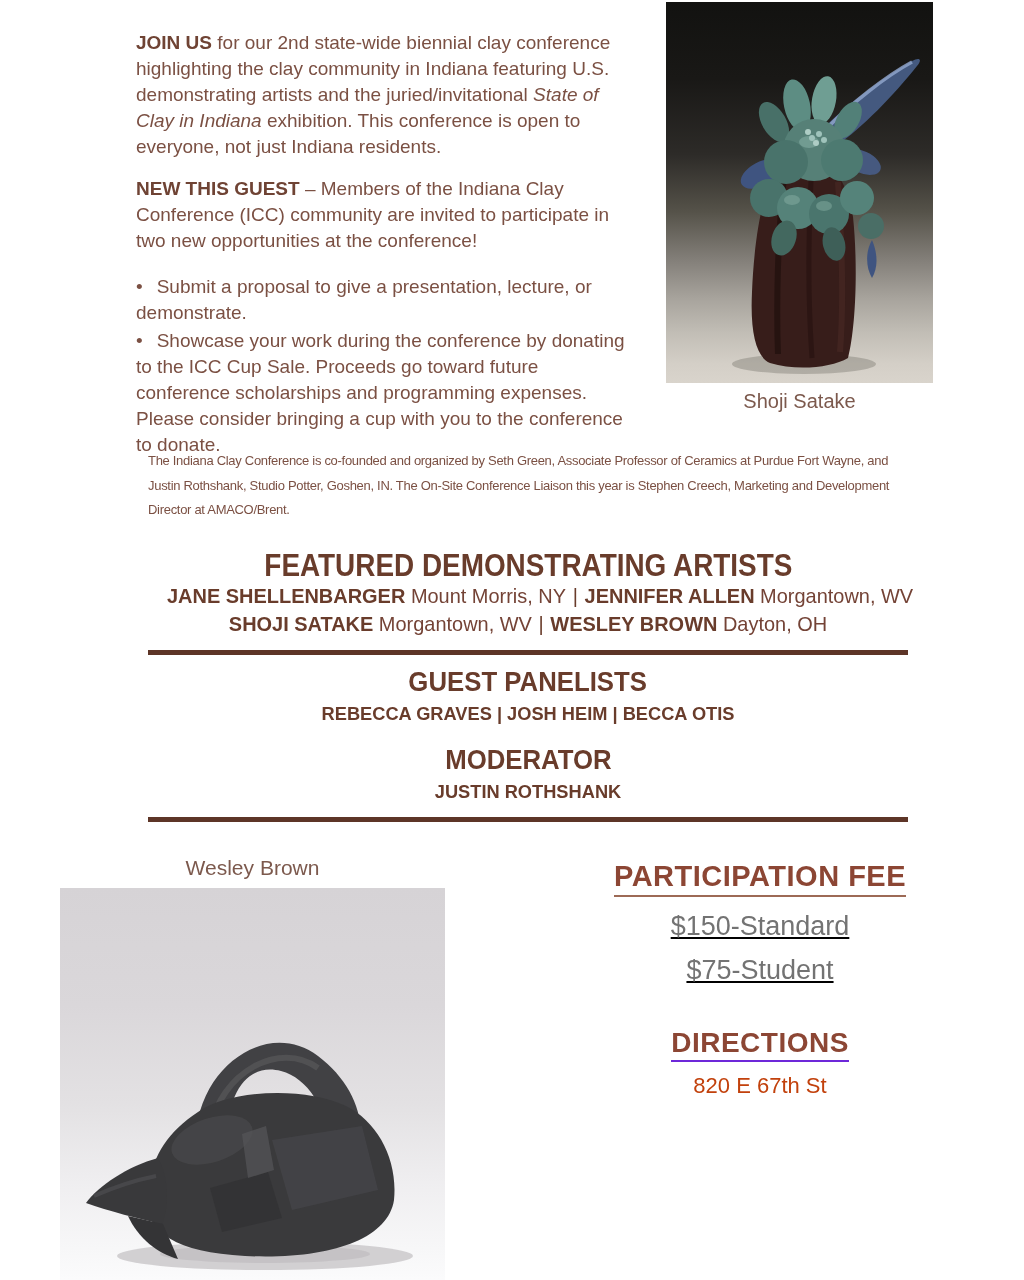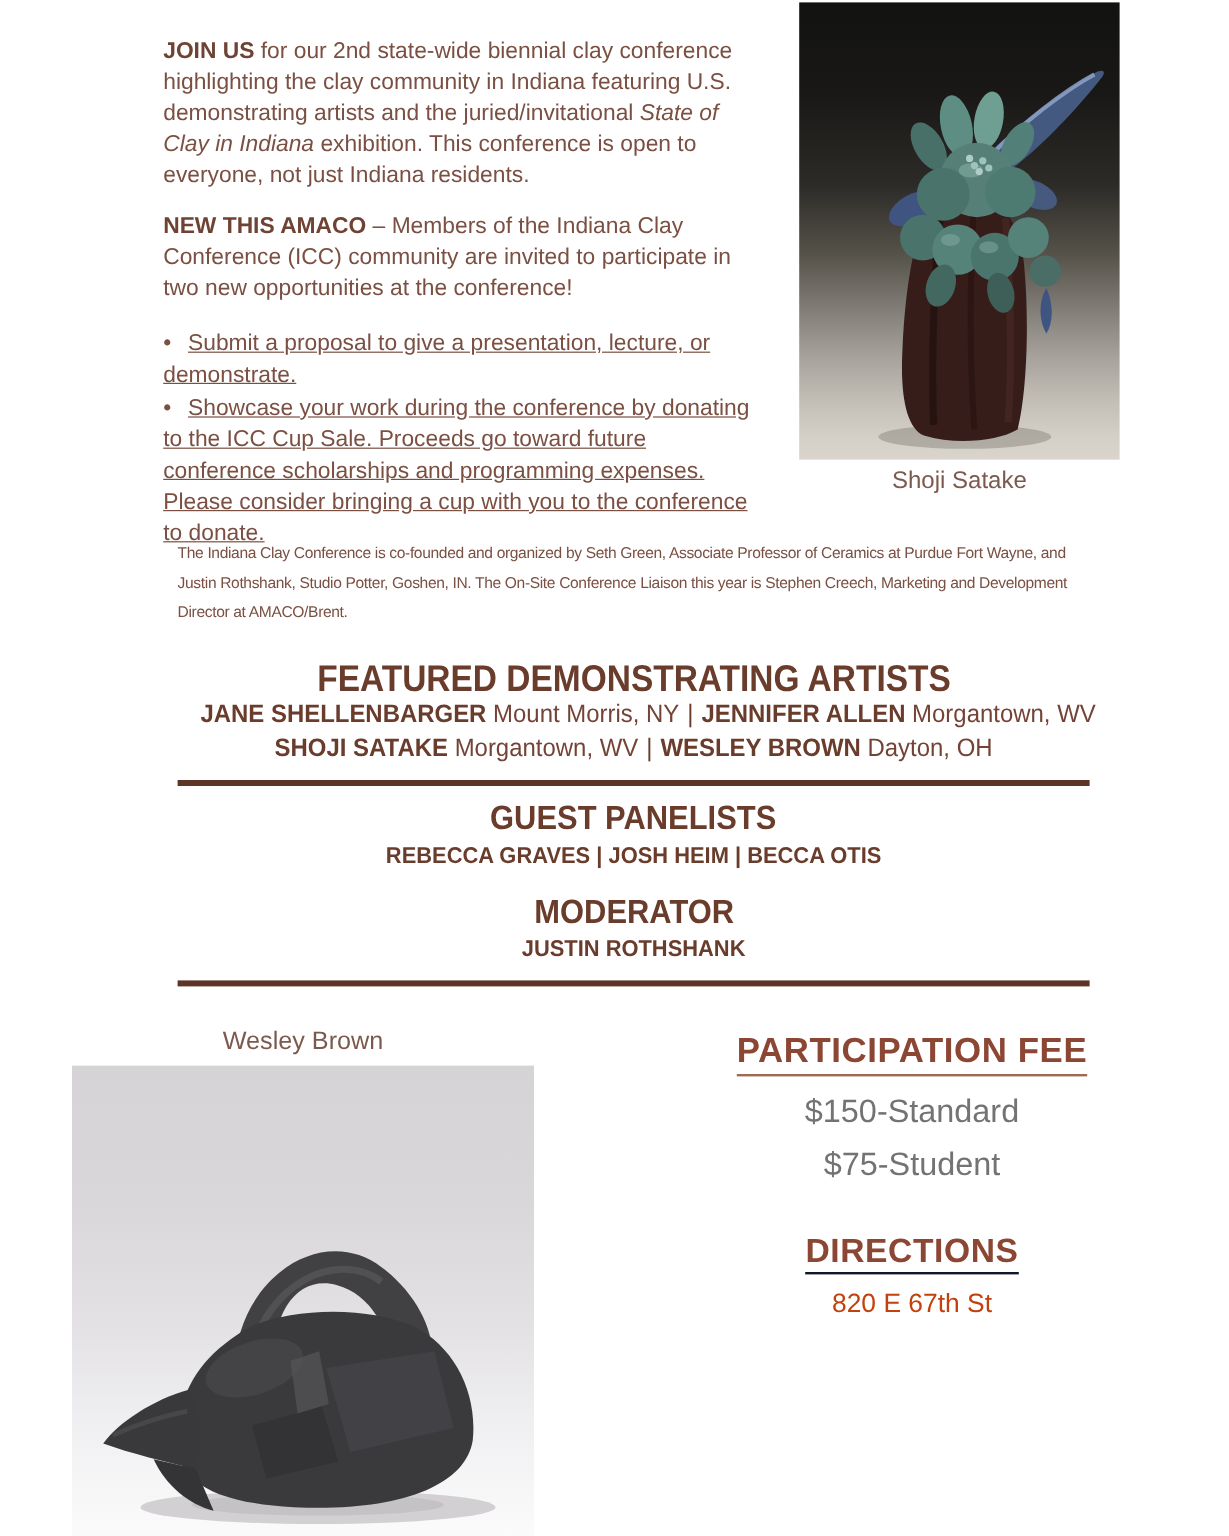--- a/index.html
+++ b/index.html
@@ -8,21 +8,21 @@
     background:#ffffff;overflow:hidden;
     font-family:"Liberation Sans",sans-serif;
     -webkit-font-smoothing:antialiased;
   }
   
   .intro{position:absolute;left:136px;top:30px;width:500px;
     color:#7b5043;font-size:19px;line-height:26px;}
   .intro p{margin:0 0 16px 0;}
   .intro strong{font-weight:700;color:#6f4334;}
   .intro em{font-style:italic;}
-  .bullets{margin:20px 0 0 0;padding:0;list-style:none;text-decoration:underline;}
+  .bullets{margin:20px 0 0 0;padding:0;list-style:none;}
   .bullets li{margin:0 0 2px 0;}
   .bullet-glyph{display:inline-block;margin-right:14px;color:#7b5043;}
   
   .about{position:absolute;left:148px;top:436px;width:764px;
     color:#7b5043;font-size:13px;line-height:24.5px;letter-spacing:-0.3px;}
   
   .satake-img{position:absolute;left:666px;top:2px;width:267px;height:381px;
     background:linear-gradient(180deg,#121210 0%,#191816 20%,#2d2b28 40%,
       #555249 55%,#84807a 68%,#a8a49d 78%,#c2beb6 87%,#d4cfc7 95%,#d9d4cc 100%);}
   .satake-img svg{display:block;width:100%;height:100%;}
@@ -44,39 +44,39 @@
   .names-line{font-weight:700;font-size:19px;line-height:22px;display:block;
     transform:scaleX(0.96);margin-top:6px;}
   .mt4{margin-top:8px;}
   .rule2{margin-top:14px;}
   
   .brown-img{position:absolute;left:60px;top:888px;width:385px;height:392px;
     background:linear-gradient(180deg,#d6d3d6 0%,#dad7da 30%,#e3e1e3 55%,
       #efeef0 75%,#f7f7f8 92%,#fbfbfc 100%);}
   .brown-img svg{display:block;width:100%;height:100%;}
   
-  .fees{position:absolute;left:592px;top:860px;width:336px;text-align:center;}
+  .fees{position:absolute;left:592px;top:860px;width:336px;text-align:center;text-decoration:underline;}
   .brick-head{display:inline-block;font-weight:700;font-size:29px;line-height:32px;
     color:#8c4634;border-bottom:2px solid #9d6a56;padding-bottom:3px;letter-spacing:0.5px;}
   .fee-item{font-size:27px;line-height:30px;color:#737373;margin-top:14px;}
   .directions{position:absolute;left:592px;top:1028px;width:336px;text-align:center;}
   .dir-head{display:inline-block;font-weight:700;font-size:28px;line-height:30px;
-    color:#8c4634;border-bottom:2px solid #0f172a;padding-bottom:2px;letter-spacing:0.5px;}
+    color:#8c4634;border-bottom:2px solid #6d28d9;padding-bottom:2px;letter-spacing:0.5px;}
   .venue{font-weight:700;font-size:26px;line-height:30px;color:#8c4230;margin-top:15px;}
   .addr{font-size:22px;line-height:26px;color:#c2410c;}
   .addr1{margin-top:11px;}
 </style>
 </head>
 <body>
 
 <div id="page">
 
   <div class="intro">
     <p><strong>JOIN US</strong><span> for our 2nd state-wide biennial clay conference highlighting the clay community in Indiana featuring U.S. demonstrating artists and the juried/invitational </span><em>State of Clay in Indiana</em><span> exhibition. This conference is open to everyone, not just Indiana residents.</span></p>
-    <p><strong>NEW THIS AMACO</strong><span> – Members of the Indiana Clay Conference (ICC) community are invited to participate in two new opportunities at the conference!</span></p>
+    <p><strong>NEW THIS GUEST</strong><span> – Members of the Indiana Clay Conference (ICC) community are invited to participate in two new opportunities at the conference!</span></p>
     <ul class="bullets">
       <li><span class="bullet-glyph">•</span><span>Submit a proposal to give a presentation, lecture, or demonstrate.</span></li>
       <li><span class="bullet-glyph">•</span><span>Showcase your work during the conference by donating to the ICC Cup Sale. Proceeds go toward future conference scholarships and programming expenses. Please consider bringing a cup with you to the conference to donate.</span></li>
     </ul>
   </div>
 
   <p class="about">The Indiana Clay Conference is co-founded and organized by Seth Green, Associate Professor of Ceramics at Purdue Fort Wayne, and Justin Rothshank, Studio Potter, Goshen, IN. The On-Site Conference Liaison this year is Stephen Creech, Marketing and Development Director at AMACO/Brent.</p>
 
   <div class="satake-img">
     <svg viewBox="0 0 267 381">

